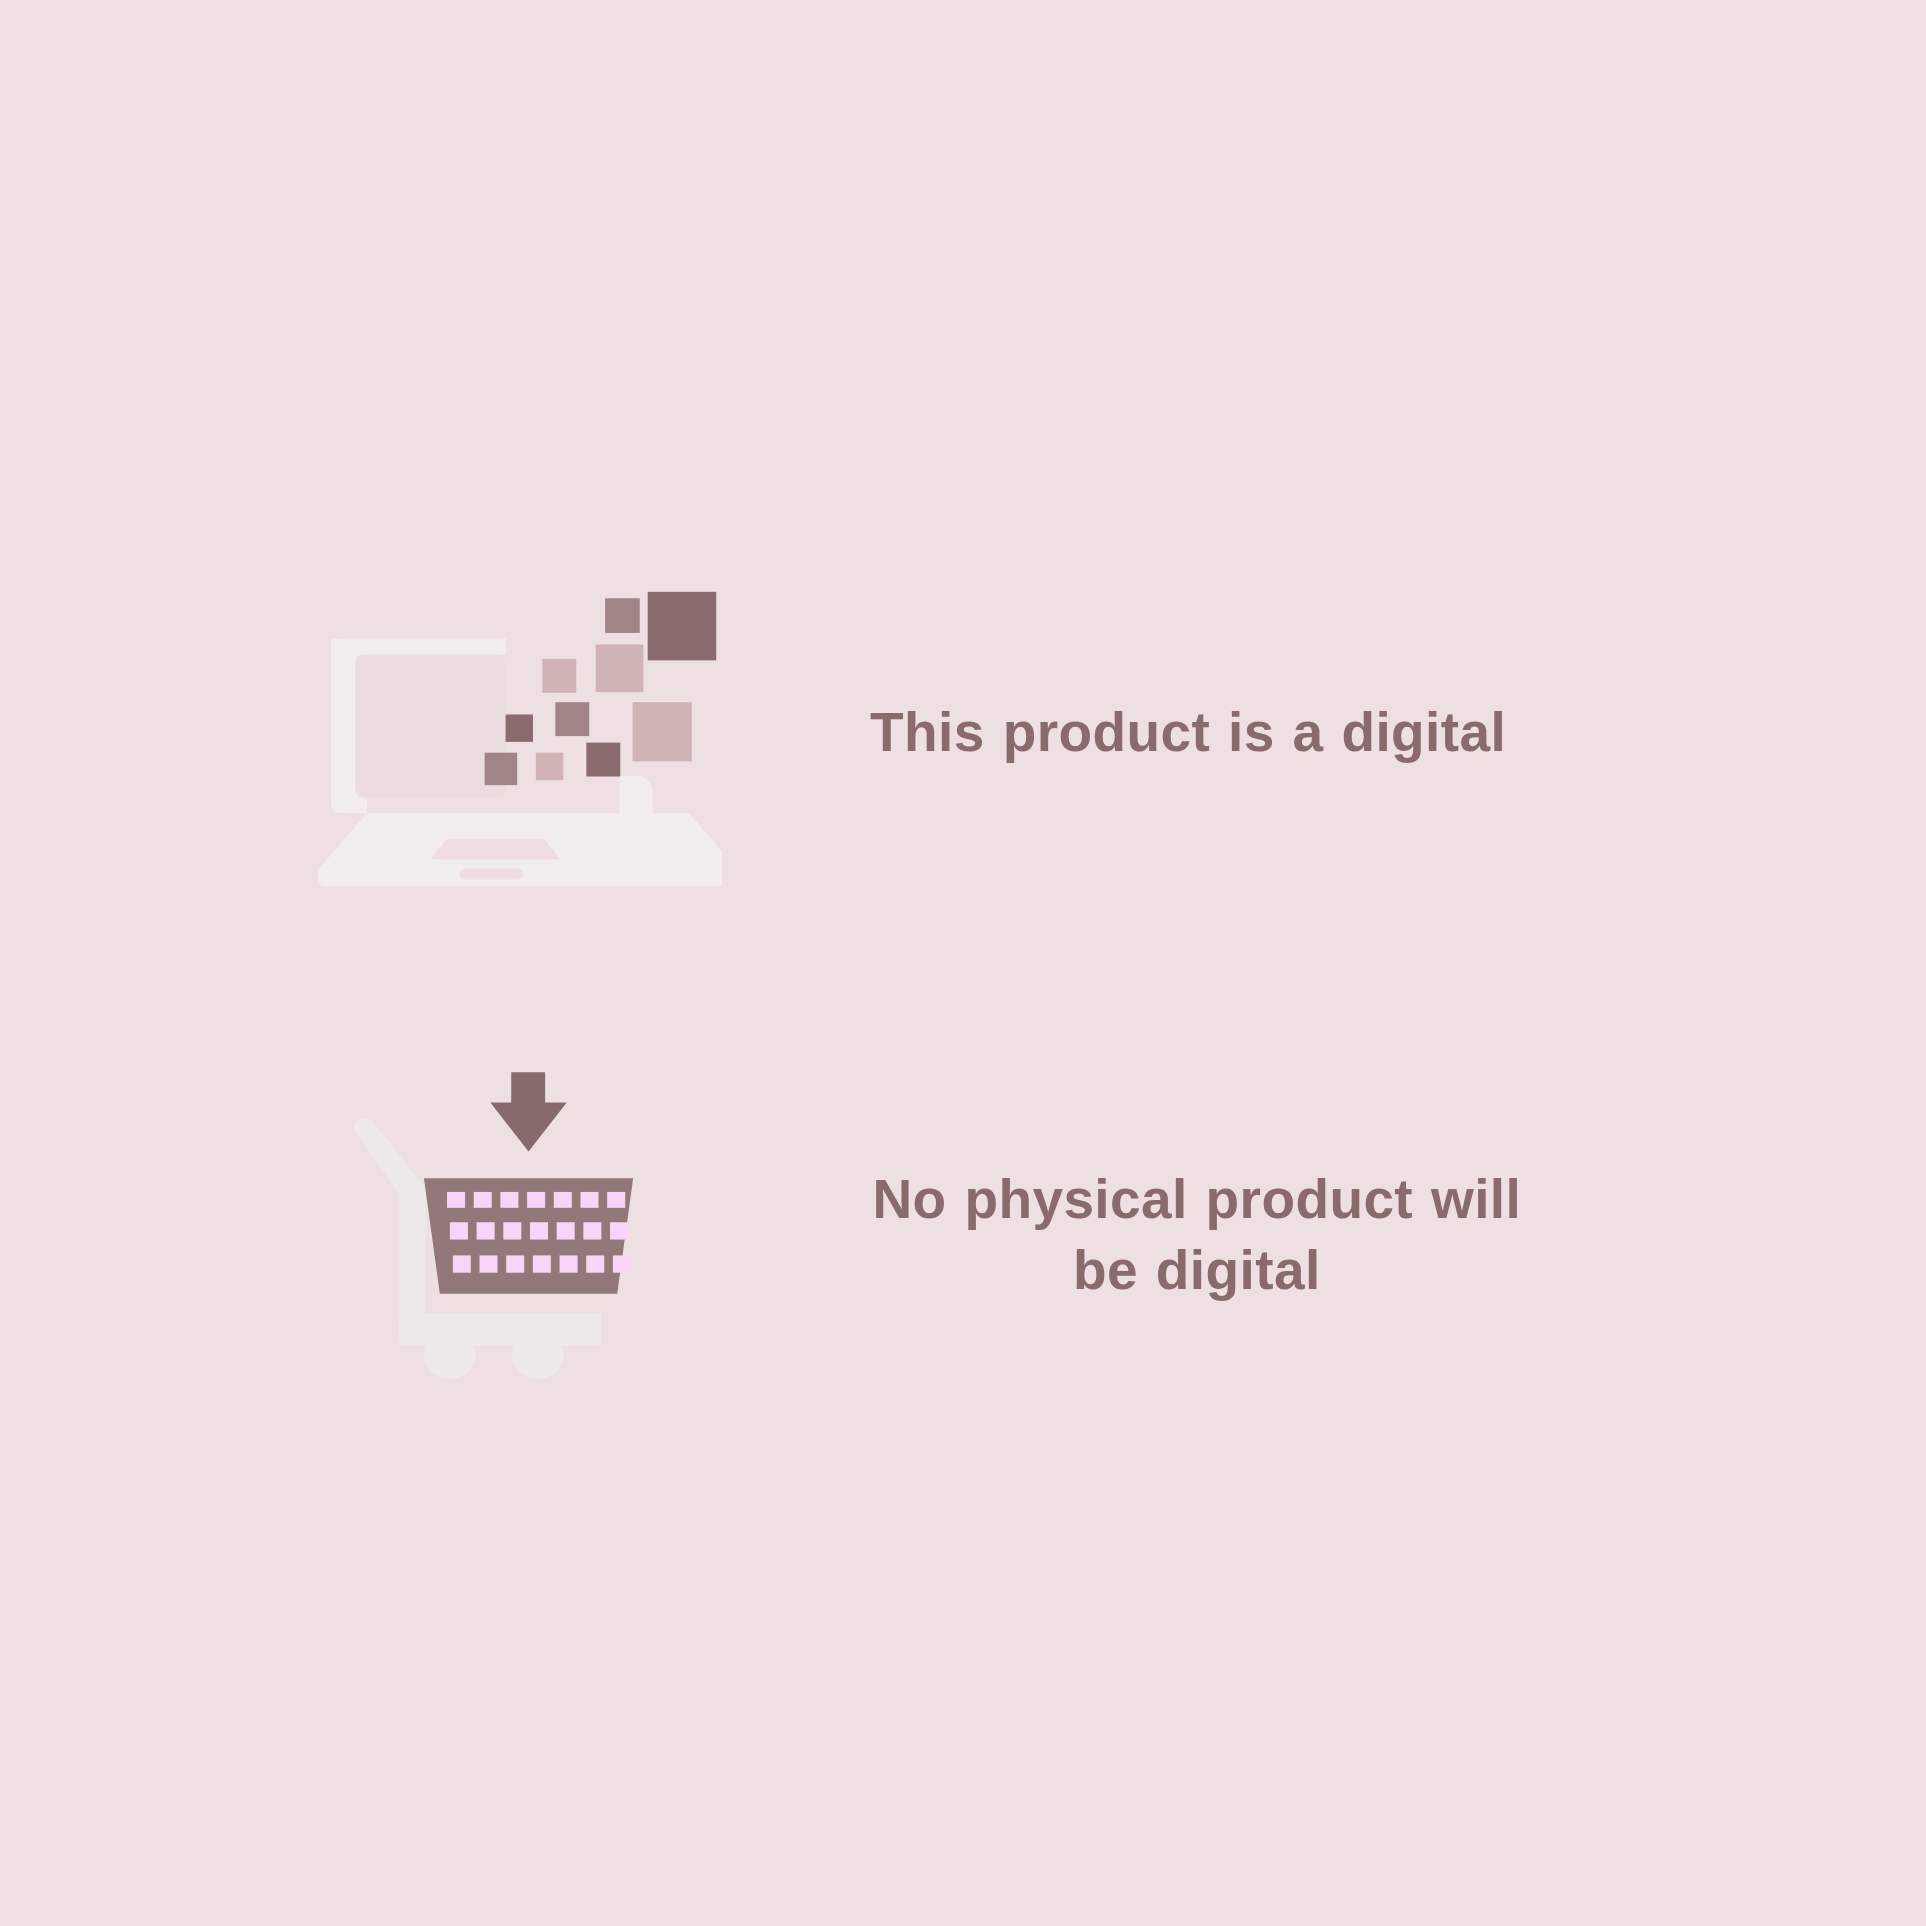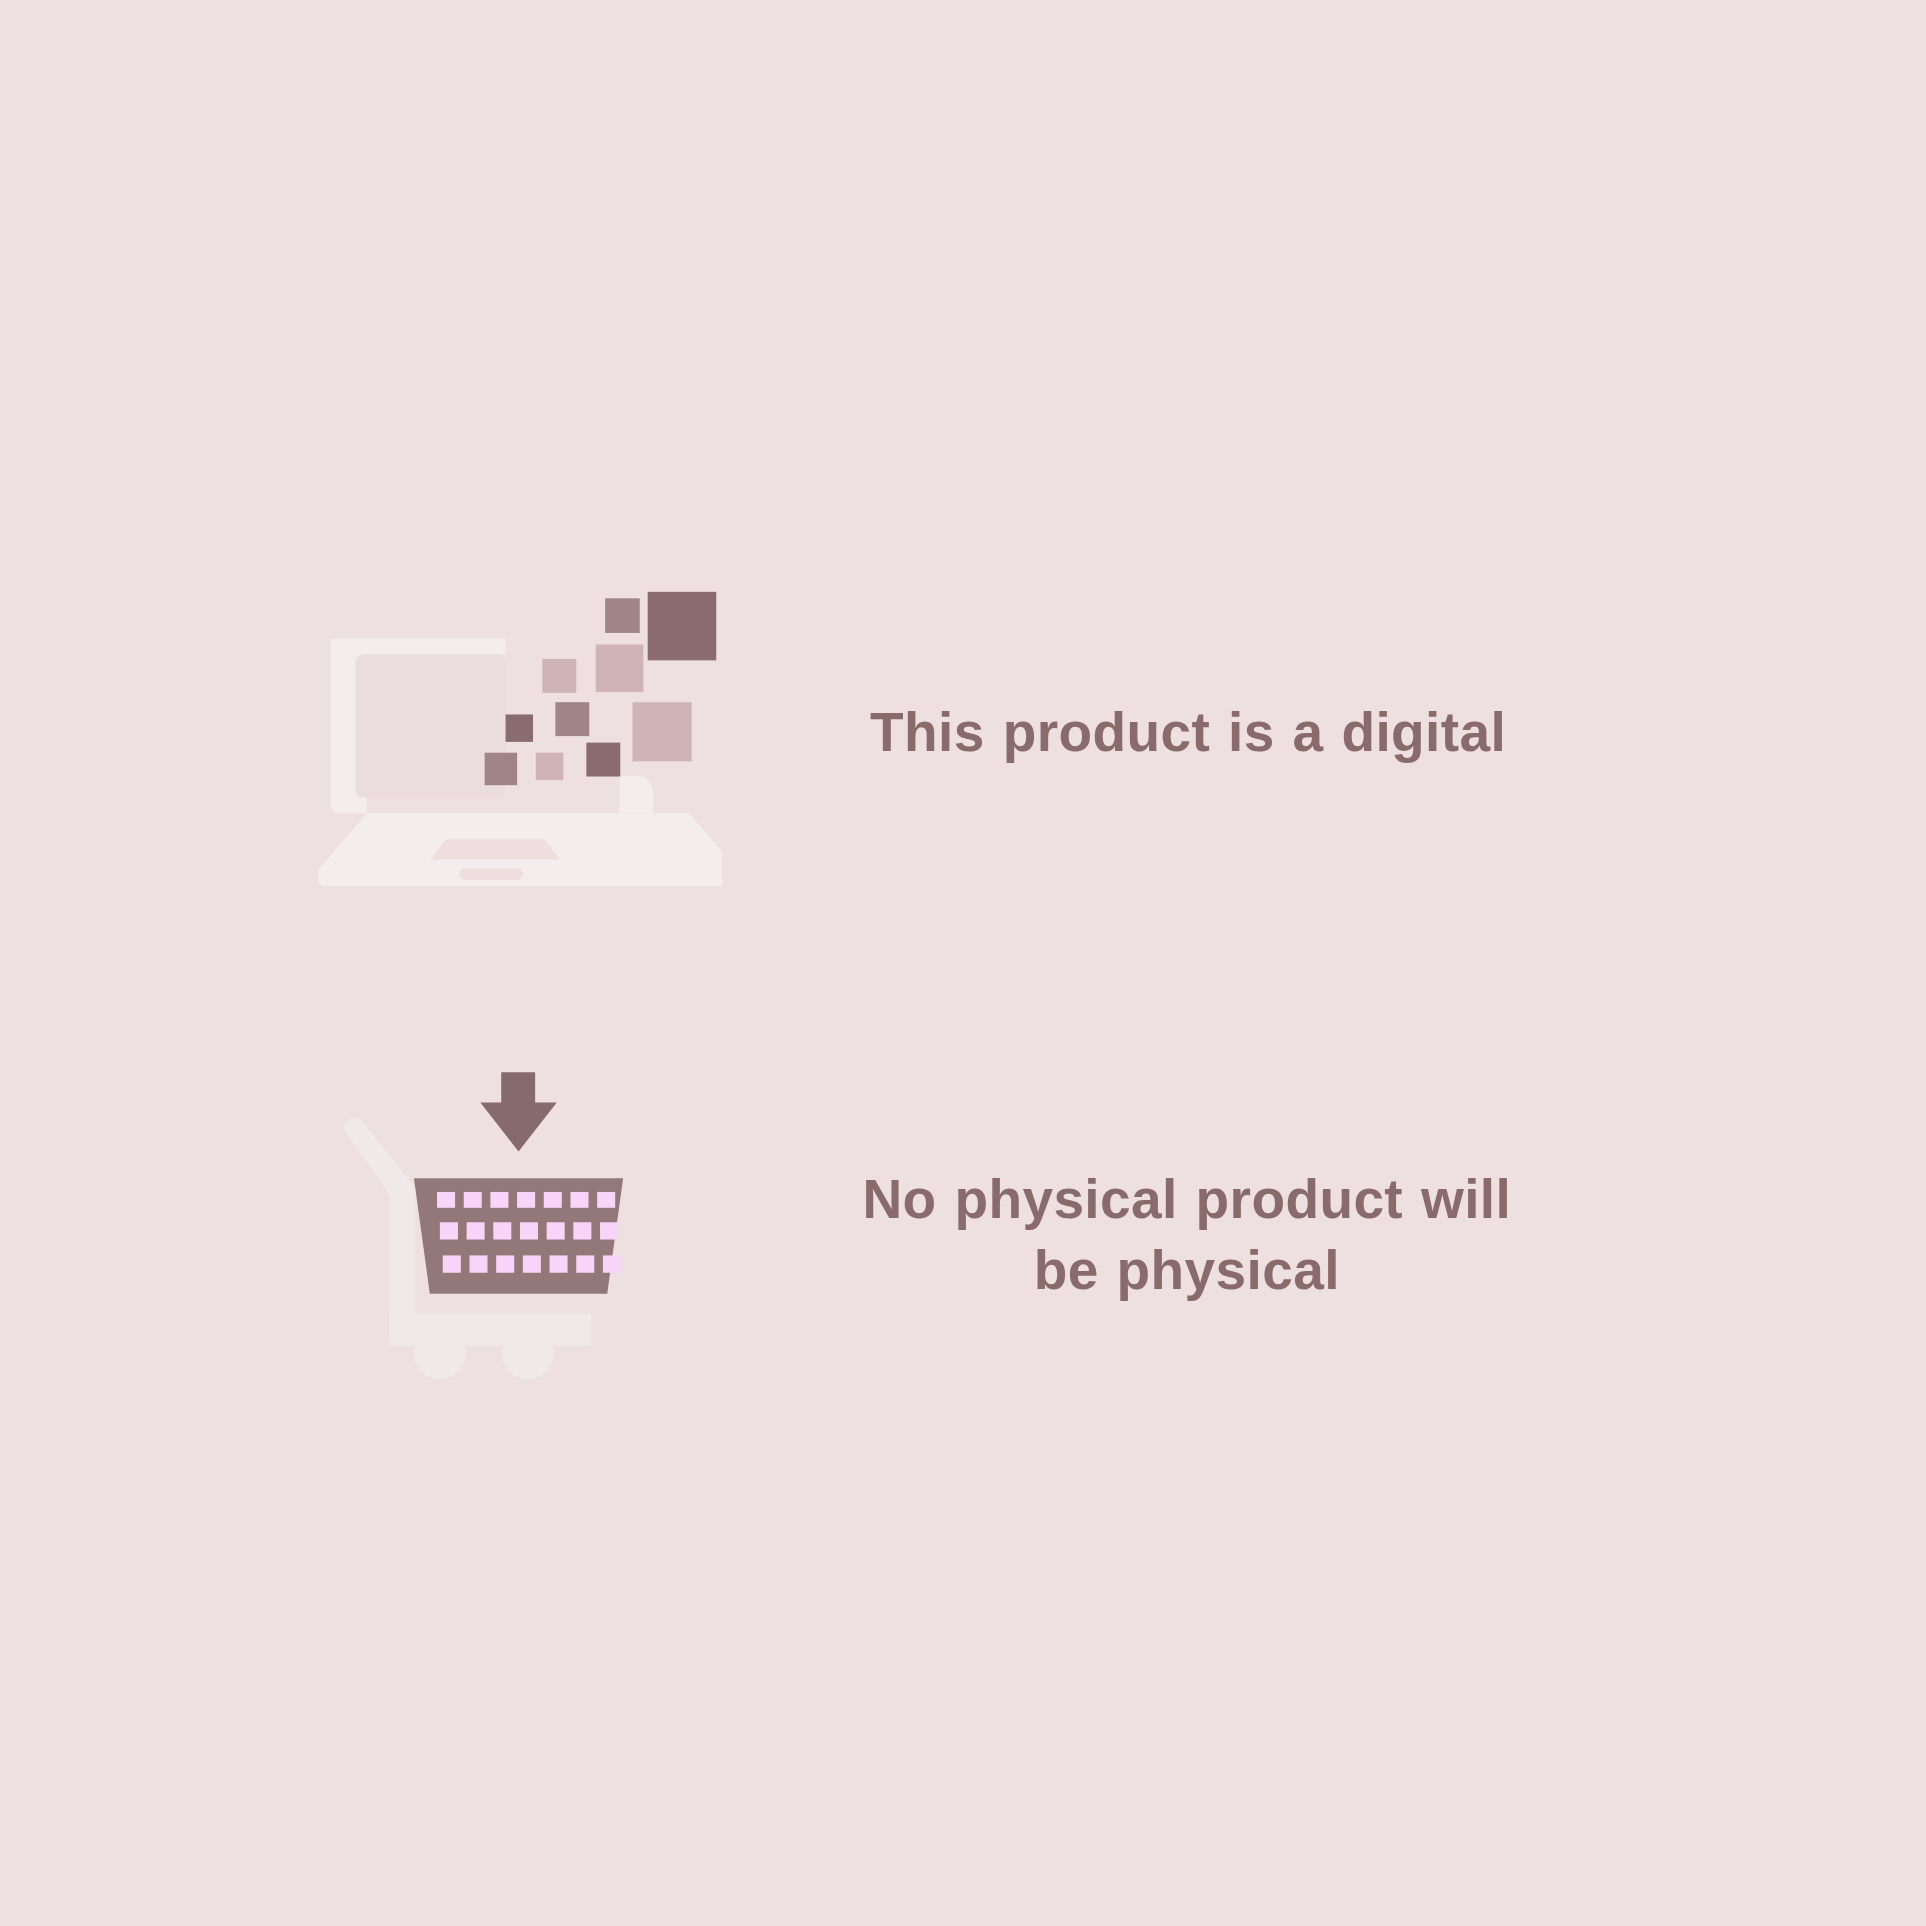--- a/index.html
+++ b/index.html
@@ -30,21 +30,21 @@
   }
 
   #row-download {
     left: 318px;
     top: 534px;
     width: 1300px;
     height: 397px;
   }
 
   #row-shipping {
-    left: 320px;
+    left: 330px;
     top: 1054px;
     width: 1300px;
     height: 361px;
   }
 
   .icon-slot {
     position: relative;
     flex: 0 0 auto;
   }
 
@@ -168,18 +168,18 @@
             <rect x="392" y="264" width="25" height="24" fill="#F8D4F8"></rect>
           </g>
 
           <path d="M251 10 h47 v42 h30 l-53 68 l-53 -68 h29 Z" fill="#866A6C"></path>
         </svg>
       </div>
     </div>
 
     <div class="text-slot">
       <span>No physical product will</span><br>
-      <span>be physical</span>
+      <span>be digital</span>
     </div>
   </div>
 
 </div>
 
 
 </body></html>

